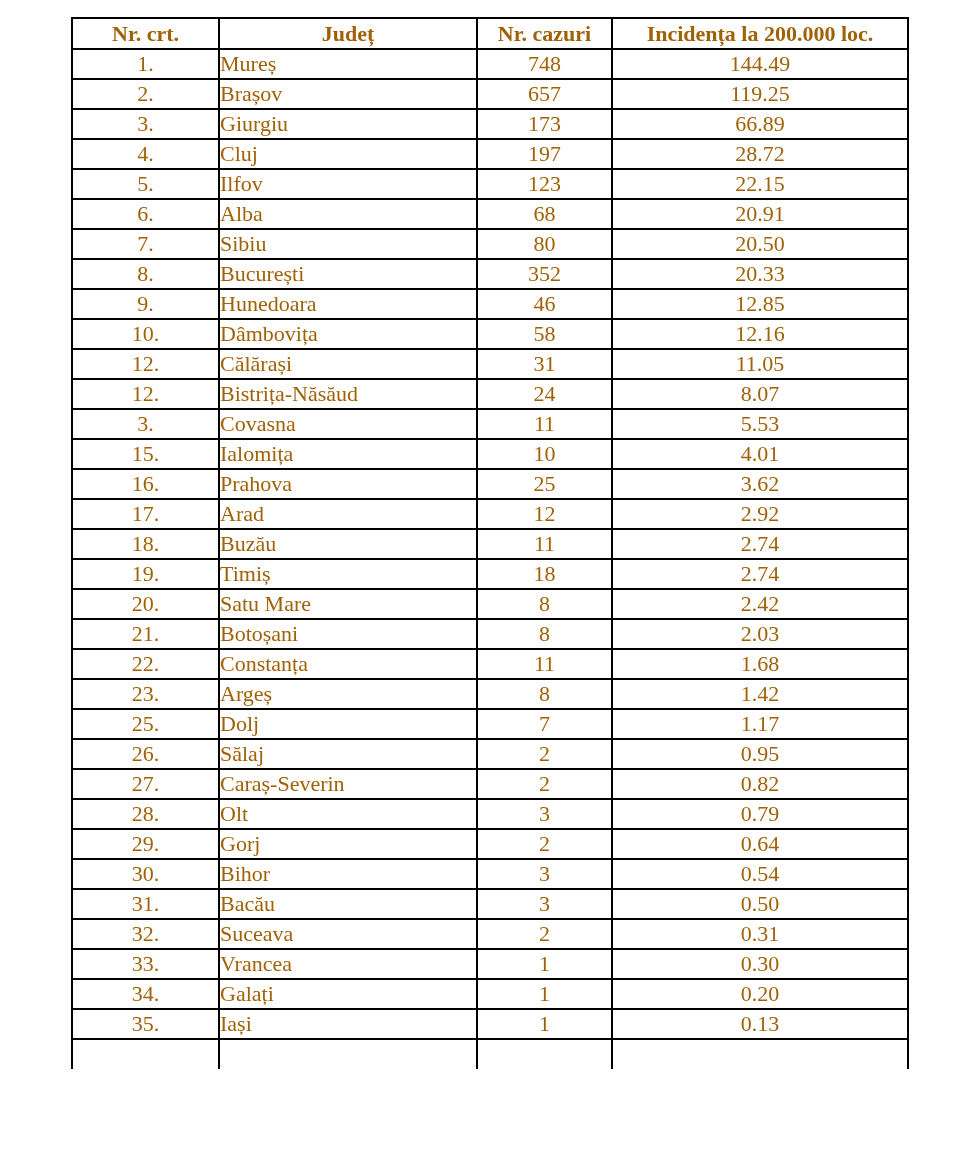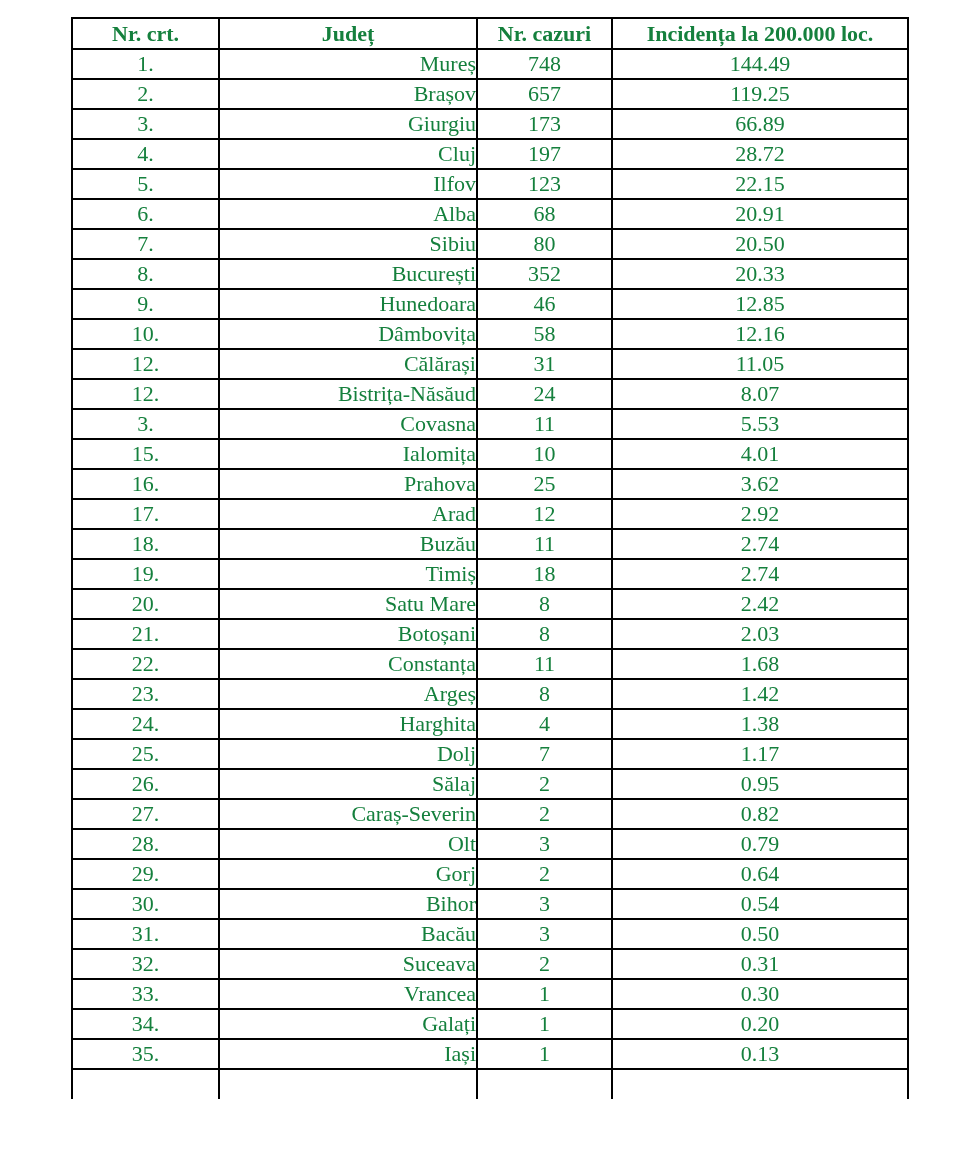--- a/index.html
+++ b/index.html
@@ -7,21 +7,21 @@
     padding: 0;
     background: #ffffff;
   }
   .page {
     position: relative;
     width: 971px;
     height: 1151px;
     background: #ffffff;
     overflow: hidden;
     font-family: "Liberation Serif", "DejaVu Serif", serif;
-    color: #15803d;
+    color: #a16207;
   }
   
   .table-clip {
     position: absolute;
     left: 71px;
     top: 17px;
     width: 840px;
     height: 1134px;
     overflow: hidden;
   }
@@ -41,21 +41,21 @@
     white-space: nowrap;
   }
   table.doc-table thead tr { height: 31px; }
   table.doc-table tbody tr,
   table.doc-table tfoot tr { height: 30px; }
   table.doc-table th {
     font-weight: bold;
     text-align: center;
   }
   td.c { text-align: center; }
-  td.l { text-align: right; padding-left: 10px; }
+  td.l { text-align: left; padding-left: 10px; }
   tr.total-row td { font-weight: bold; }
   tr.filler-row td { border-bottom: none; }
 </style>
 </head>
 <body>
 
 <div class="page">
   <div class="table-clip">
     <table class="doc-table">
       <colgroup>
@@ -199,26 +199,20 @@
             <td class="c">11</td>
             <td class="c">1.68</td>
           </tr>
           <tr>
             <td class="c">23.</td>
             <td class="l">Argeș</td>
             <td class="c">8</td>
             <td class="c">1.42</td>
           </tr>
           <tr>
-            <td class="c">24.</td>
-            <td class="l">Harghita</td>
-            <td class="c">4</td>
-            <td class="c">1.38</td>
-          </tr>
-          <tr>
             <td class="c">25.</td>
             <td class="l">Dolj</td>
             <td class="c">7</td>
             <td class="c">1.17</td>
           </tr>
           <tr>
             <td class="c">26.</td>
             <td class="l">Sălaj</td>
             <td class="c">2</td>
             <td class="c">0.95</td>

